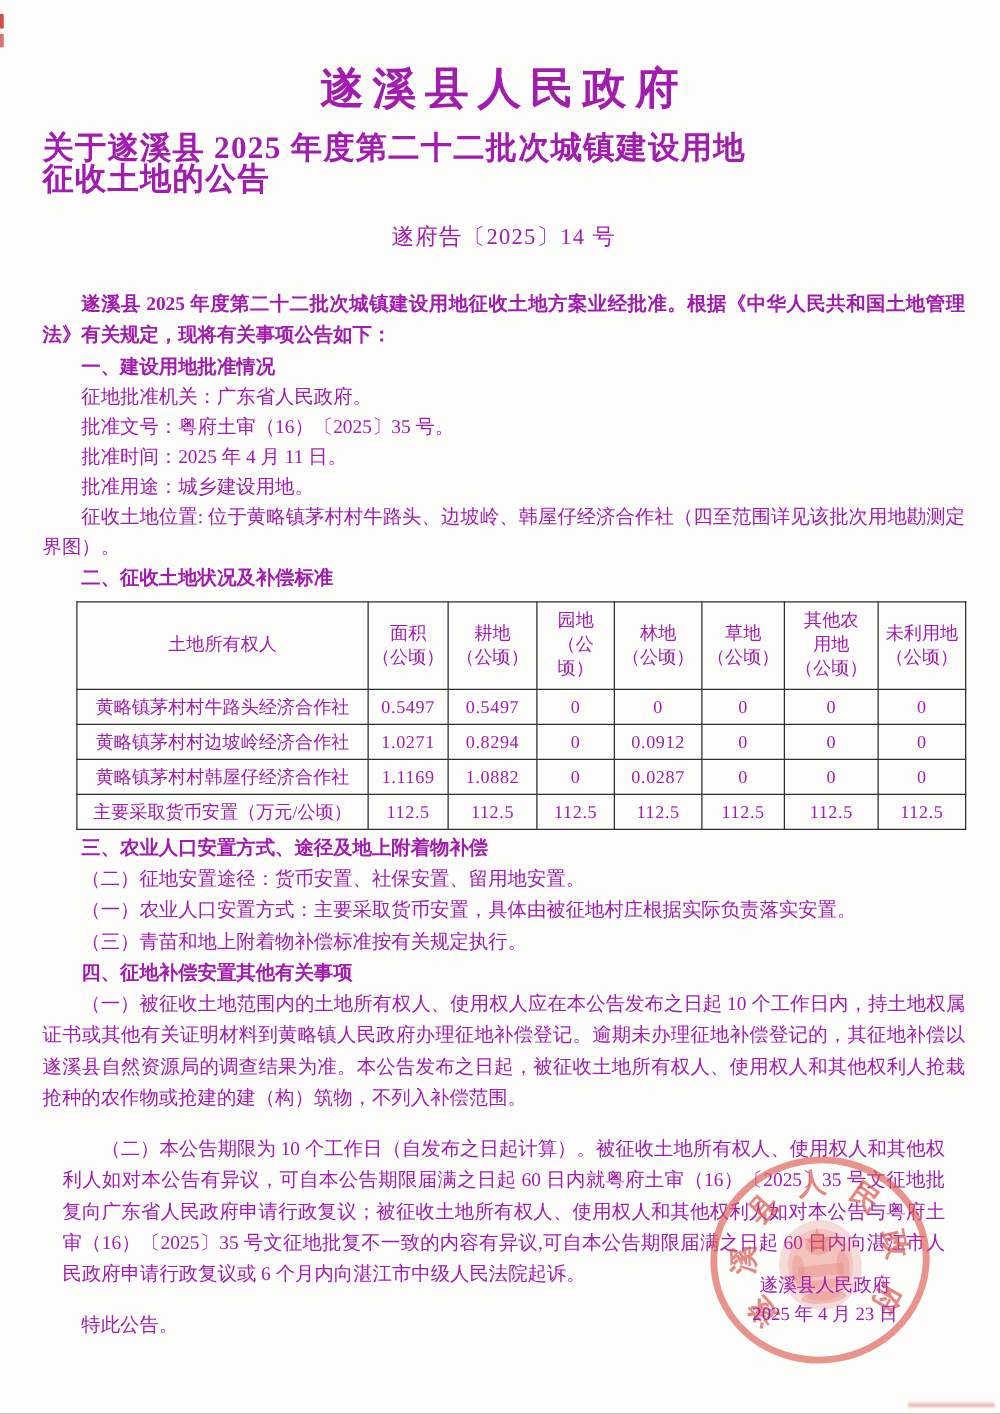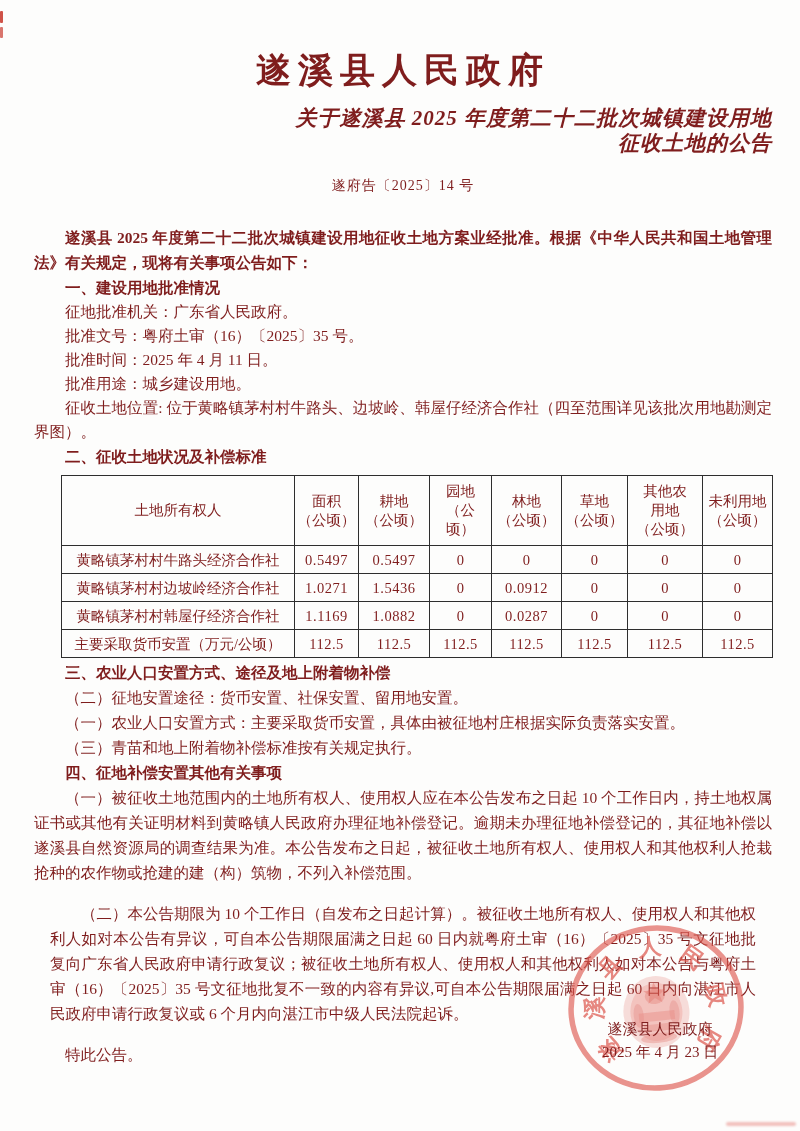--- a/index.html
+++ b/index.html
@@ -2,40 +2,40 @@
 <html lang="zh"><head>
 <meta charset="utf-8">
 <style>
   html,body{margin:0;padding:0;background:#888;}
   .page{
     position:relative;
     width:800px;height:1131px;
     margin:0 auto;
     background:#fdfdfc;
     font-family:"Liberation Serif","DejaVu Serif",serif;
-    color:#7f1d1d;
+    color:#a21caf;
     overflow:hidden;
   }
   .content{padding:0 28px 0 34px;}
   .doc-title{
     margin:0;padding-top:50px;
     text-align:center;
     font-size:35px;font-weight:bold;letter-spacing:7px;
     line-height:42px;
   }
   .doc-subtitle{
     margin:14px 0 0 0;
-    text-align:right;
-    font-size:21px;font-weight:bold;
-    line-height:25px;letter-spacing:1px;font-style:italic;
+    text-align:left;
+    font-size:25px;font-weight:bold;
+    line-height:25px;letter-spacing:1px;
   }
   .doc-number{
     margin-top:21px;
     text-align:center;
-    font-size:14px;letter-spacing:1px;
+    font-size:18px;letter-spacing:1px;
   }
   .body-text{font-size:15.5px;line-height:25px;text-align:justify;}
   .intro{margin-top:30px;text-indent:2em;}
   .sec-heading{font-weight:bold;text-indent:2em;line-height:24px;margin-top:1px;}
   .item-line{text-indent:2em;line-height:24px;}
   .para{text-indent:2em;line-height:25px;}
   .closing{text-indent:2em;line-height:25px;margin-top:9px;}
 
   table.land-table{
     border-collapse:collapse;
@@ -163,21 +163,21 @@
           <td class="num-cell">0.5497</td>
           <td class="num-cell">0</td>
           <td class="num-cell">0</td>
           <td class="num-cell">0</td>
           <td class="num-cell">0</td>
           <td class="num-cell">0</td>
         </tr>
         <tr class="data-row">
           <td>黄略镇茅村村边坡岭经济合作社</td>
           <td class="num-cell">1.0271</td>
-          <td class="num-cell">1.5436</td>
+          <td class="num-cell">0.8294</td>
           <td class="num-cell">0</td>
           <td class="num-cell">0.0912</td>
           <td class="num-cell">0</td>
           <td class="num-cell">0</td>
           <td class="num-cell">0</td>
         </tr>
         <tr class="data-row">
           <td>黄略镇茅村村韩屋仔经济合作社</td>
           <td class="num-cell">1.1169</td>
           <td class="num-cell">1.0882</td>

